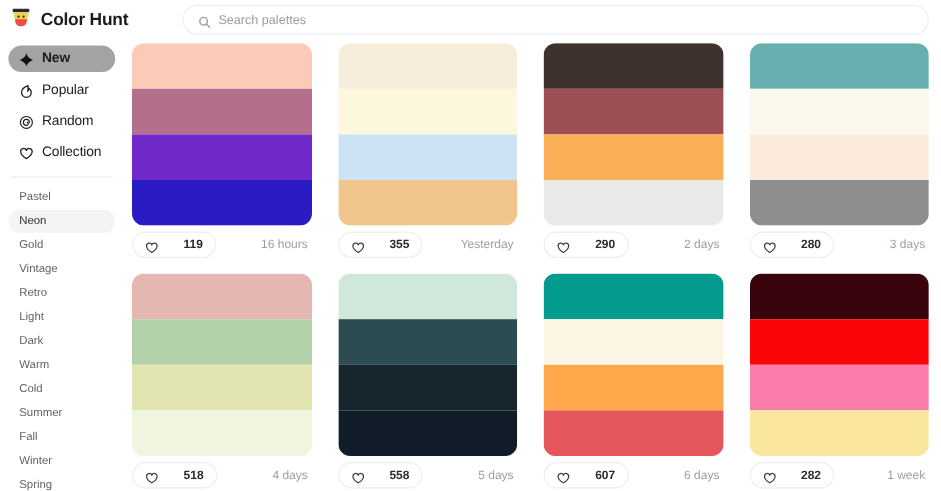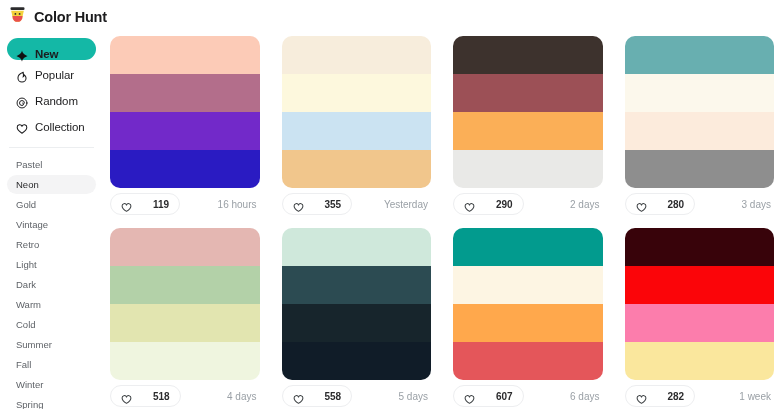--- a/index.html
+++ b/index.html
@@ -56,21 +56,21 @@
     padding: 5px 8px 0 7px;
     overflow: hidden;
   }
   .nav-item {
     display: flex; align-items: center; gap: 7px;
     height: 22px; padding: 0 9px;
     border-radius: 11px;
     margin-bottom: 4px;
     cursor: pointer;
   }
-  .nav-item.active { background: #14b8a6; align-items: flex-end; }
+  .nav-item.active { background: #a3a3a3; }
   .nav-icon { width: 12px; height: 12px; flex: 0 0 12px; color: #1c1c1e; }
   .nav-item.active .nav-icon { color: #111; }
   .nav-label { font-size: 11.5px; color: #1c1c1e; letter-spacing: -0.1px; }
   .nav-item.active .nav-label { font-weight: bold; }
 
   .divider { height: 1px; background: #eceef0; margin: 9px 2px 7px 2px; }
 
   .tag-item {
     height: 19px; display: flex; align-items: center;
     padding: 0 9px; border-radius: 10px; margin-bottom: 1px;
@@ -123,20 +123,29 @@
         <svg viewBox="0 0 24 24" width="21" height="21">
           <rect x="4" y="1.5" width="16" height="3.2" rx="1.2" fill="#2b2b2d"></rect>
           <path d="M4.8 5.5 H19.2 L17.4 14 a5.6 5.6 0 0 1 -10.8 0 Z" fill="#F4D23C"></path>
           <path d="M6.3 11.5 H17.7 l-0.3 2.5 a5.6 5.6 0 0 1 -10.8 0 Z" fill="#E94F4F"></path>
           <circle cx="9.6" cy="9" r="1.05" fill="#2b2b2d"></circle>
           <circle cx="14.4" cy="9" r="1.05" fill="#2b2b2d"></circle>
         </svg>
       </span>
       <span class="brand-name">Color Hunt</span>
     </div>
+    <div class="searchbar">
+      <span class="search-icon">
+        <svg viewBox="0 0 16 16" width="11" height="11" fill="none" stroke="currentColor" stroke-width="1.7">
+          <circle cx="6.8" cy="6.8" r="4.6"></circle>
+          <line x1="10.3" y1="10.3" x2="14" y2="14" stroke-linecap="round"></line>
+        </svg>
+      </span>
+      <input class="search-input" type="text" placeholder="Search palettes" style="">
+    </div>
   </div>
 
   <div class="body">
 
     <div class="sidebar">
       <div id="nav-list">
           <div class="nav-item active">
             <span class="nav-icon"><svg viewBox="0 0 16 16" width="12" height="12" fill="currentColor">
                 <path d="M8 0.6 C8.9 4.1 10.3 5.6 15.4 8 C10.3 10.4 8.9 11.9 8 15.4 C7.1 11.9 5.7 10.4 0.6 8 C5.7 5.6 7.1 4.1 8 0.6 Z"></path>
               </svg></span>

